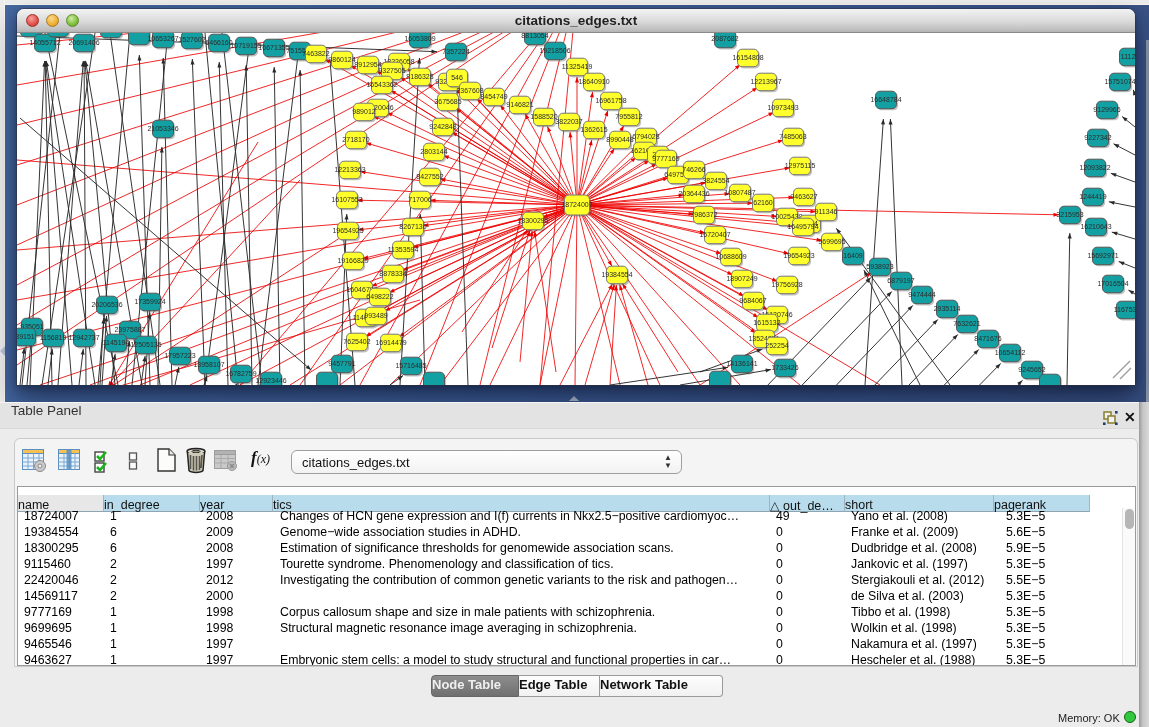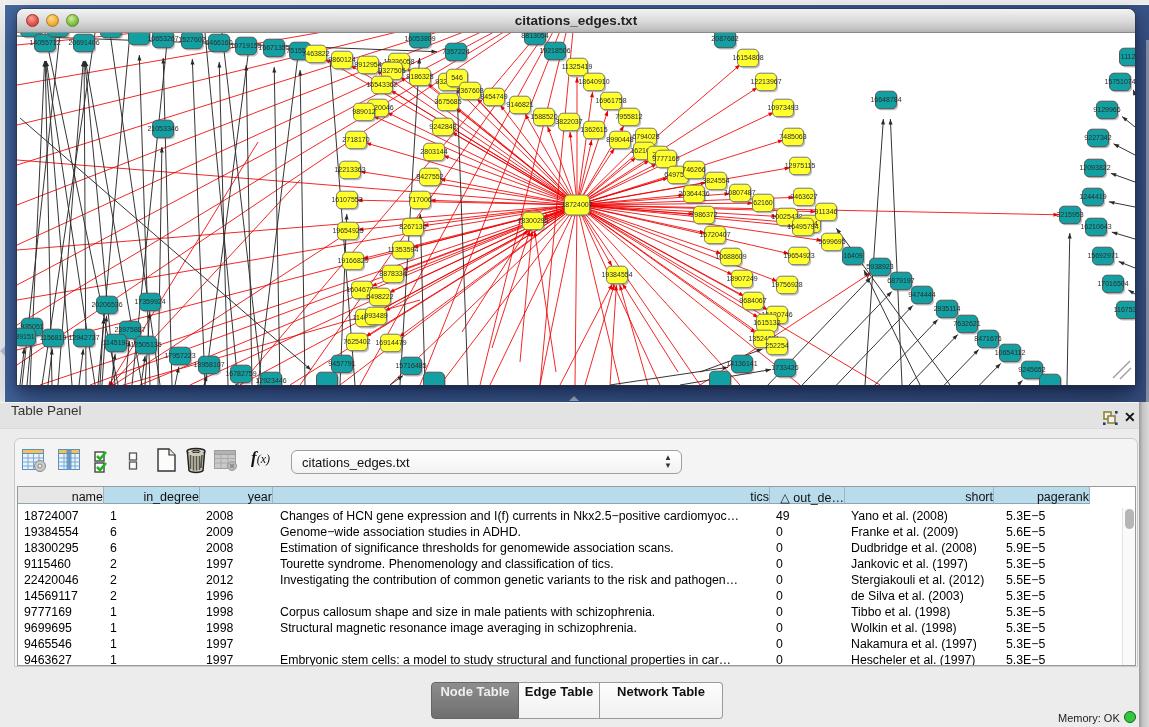--- a/index.html
+++ b/index.html
@@ -20,33 +20,33 @@
 #pclose{position:absolute;left:1124px;top:6px;font-size:14px;font-weight:bold;color:#111}
 #pfloat{position:absolute;left:1102px;top:7px}
 #box{position:absolute;left:14px;top:36px;width:1124px;height:229px;background:#f4f4f4;border:1px solid #c9c9c9;border-radius:6px 6px 0 0}
 #toolbar{position:absolute;left:0;top:0;width:100%;height:44px}
 .ic{position:absolute;top:8px}
 #combo{position:absolute;left:276px;top:11px;width:391px;height:24px;background:linear-gradient(#ffffff,#f2f2f2);border:1px solid #9f9f9f;border-radius:6px}
 #combo .t{position:absolute;left:10px;top:4px;font-size:13px;color:#111}
 #combo .a{position:absolute;right:9px;top:3px;font-size:8px;color:#333;line-height:8px;text-align:center}
 #tbl{position:absolute;left:2px;top:47px;width:1119px;height:180px;background:#fff;border:1px solid #9a9a9a;overflow:hidden}
 #thead{position:relative;width:100%;height:21px;background:#fff;font-size:12.5px;color:#111}
-#thead span{position:absolute;top:0;padding-top:3px;text-align:right;border-right:1px solid #9eb4c0;border-bottom:1px solid #8fa6b2;height:17px;background:#b9dcec}
+#thead span{position:absolute;top:8px;padding-top:3px;text-align:left;border-right:1px solid #9eb4c0;border-bottom:1px solid #8fa6b2;height:17px;background:#b9dcec}
 #thead .h0{left:0;width:86px;background:#e7e7e7 !important}
 #thead .h1{left:86px;width:96px}#thead .h2{left:182px;width:73px}
 #thead .h3{left:255px;width:497px}#thead .h4{left:752px;width:75px}
 #thead .h5{left:827px;width:149px}#thead .h6{left:976px;width:96px}
 .row{position:relative;width:100%;height:16px;font-size:12.3px;color:#000;white-space:nowrap}
 .row span{position:absolute;top:1px;overflow:hidden}
 .c0{left:6px;width:80px}.c1{left:92px;width:90px}.c2{left:188px;width:67px}
 .c3{left:262px;width:490px}.c4{left:758px;width:69px}.c5{left:833px;width:145px}.c6{left:988px;width:84px}
 #vsb{position:absolute;left:1104px;top:21px;width:14px;height:157px;background:#fafafa;border-left:1px solid #e3e3e3}
 #vsb .th{position:absolute;left:2px;top:1px;width:9px;height:20px;background:#b6b6b6;border-radius:5px}
 #tabs{position:absolute;left:431px;top:273px;height:19px;font-size:13px}
-.tab{position:absolute;top:7px;height:37px;border:1px solid #9a9a9a;background:linear-gradient(#fdfdfd,#f1f1f1);color:#111;text-align:center;line-height:18px;font-weight:bold}
+.tab{position:absolute;top:0;height:22px;border:1px solid #9a9a9a;background:linear-gradient(#fdfdfd,#f1f1f1);color:#111;text-align:left;line-height:18px;font-weight:bold}
 #tab1{left:0;width:88px;border-radius:4px 0 0 4px;background:linear-gradient(#8d8d8d,#6f6f6f);color:#efefef;border-color:#666}
 #tab2{left:88px;width:81px;border-left:none}
 #tab3{left:169px;width:123px;border-left:none;border-radius:0 4px 4px 0}
 #status{position:absolute;left:0;top:306px;width:1149px;height:19px;font-size:11px;color:#222}
 #rstrip2{position:absolute;left:1139px;top:0px;width:10px;height:325px;background:linear-gradient(90deg,#9a9a9a,#c6c6c6 40%,#d9d9d9)}
 #lmark{position:absolute;left:0;top:346px;width:0;height:0;border-top:5px solid transparent;border-bottom:5px solid transparent;border-right:5px solid #b9c2d4}
 #smark{position:absolute;left:569px;top:396px;width:0;height:0;border-left:5px solid transparent;border-right:5px solid transparent;border-bottom:5px solid #c7d0de;opacity:.9}
 </style></head><body>
 <div id="root">
 <div id="desk"></div>
@@ -935,21 +935,21 @@
             <span class="c1">2</span>
             <span class="c2">2012</span>
             <span class="c3">Investigating the contribution of common genetic variants to the risk and pathogen…</span>
             <span class="c4">0</span>
             <span class="c5">Stergiakouli et al. (2012)</span>
             <span class="c6">5.5E−5</span>
           </div>
           <div class="row">
             <span class="c0">14569117</span>
             <span class="c1">2</span>
-            <span class="c2">1996</span>
+            <span class="c2">2000</span>
             <span class="c4">0</span>
             <span class="c5">de Silva et al. (2003)</span>
             <span class="c6">5.3E−5</span>
           </div>
           <div class="row">
             <span class="c0">9777169</span>
             <span class="c1">1</span>
             <span class="c2">1998</span>
             <span class="c3">Corpus callosum shape and size in male patients with schizophrenia.</span>
             <span class="c4">0</span>
@@ -972,21 +972,21 @@
             <span class="c4">0</span>
             <span class="c5">Nakamura et al. (1997)</span>
             <span class="c6">5.3E−5</span>
           </div>
           <div class="row">
             <span class="c0">9463627</span>
             <span class="c1">1</span>
             <span class="c2">1997</span>
             <span class="c3">Embryonic stem cells: a model to study structural and functional properties in car…</span>
             <span class="c4">0</span>
-            <span class="c5">Hescheler et al. (1997)</span>
+            <span class="c5">Hescheler et al. (1988)</span>
             <span class="c6">5.3E−5</span>
           </div>
    <div id="vsb">
             <div class="th"></div>
           </div>
   </div>
  </div>
  <div id="tabs">
         <div class="tab" id="tab1">Node Table</div>
         <div class="tab" id="tab2">Edge Table</div>

